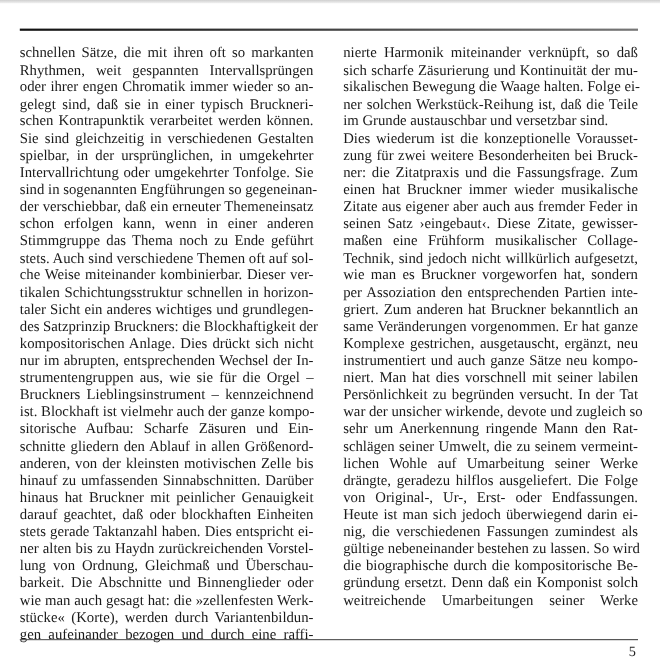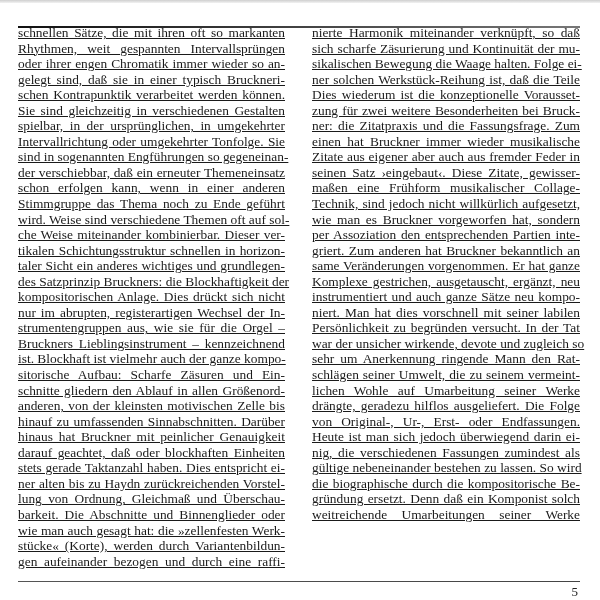--- a/index.html
+++ b/index.html
@@ -28,25 +28,24 @@
       background: linear-gradient(to right, #111 0%, #333 35%, #777 100%);
     }
     .rule-bottom {
       position: absolute;
       left: 18px; top: 581px;
       width: 562px; height: 1px;
       background: linear-gradient(to right, #555, #444);
     }
     .column {
       position: absolute;
-      top: 25px;
+      top: 40px;
       width: 267px;
       font-size: 13.4px;
       line-height: 15.55px;
-      text-decoration: underline;
     }
     .col-left { left: 18px; }
     .col-right { left: 312px; width: 268px; }
     .line {
       display: block;
       white-space: nowrap;
       text-align: justify;
       text-align-last: justify;
       height: 15.55px;
       overflow: visible;
@@ -75,27 +74,27 @@
     <span class="line">oder ihrer engen Chromatik immer wieder so an-</span>
     <span class="line">gelegt sind, daß sie in einer typisch Bruckneri-</span>
     <span class="line">schen Kontrapunktik verarbeitet werden können.</span>
     <span class="line">Sie sind gleichzeitig in verschiedenen Gestalten</span>
     <span class="line">spielbar, in der ursprünglichen, in umgekehrter</span>
     <span class="line">Intervallrichtung oder umgekehrter Tonfolge. Sie</span>
     <span class="line">sind in sogenannten Engführungen so gegeneinan-</span>
     <span class="line">der verschiebbar, daß ein erneuter Themeneinsatz</span>
     <span class="line">schon erfolgen kann, wenn in einer anderen</span>
     <span class="line">Stimmgruppe das Thema noch zu Ende geführt</span>
-    <span class="line">wird. Weise sind verschiedene Themen oft auf sol-</span>
+    <span class="line">stets. Auch sind verschiedene Themen oft auf sol-</span>
     <span class="line">che Weise miteinander kombinierbar. Dieser ver-</span>
     <span class="line">tikalen Schichtungsstruktur schnellen in horizon-</span>
     <span class="line">taler Sicht ein anderes wichtiges und grundlegen-</span>
     <span class="line">des Satzprinzip Bruckners: die Blockhaftigkeit der</span>
     <span class="line">kompositorischen Anlage. Dies drückt sich nicht</span>
-    <span class="line">nur im abrupten, registerartigen Wechsel der In-</span>
+    <span class="line">nur im abrupten, entsprechenden Wechsel der In-</span>
     <span class="line">strumentengruppen aus, wie sie für die Orgel –</span>
     <span class="line">Bruckners Lieblingsinstrument – kennzeichnend</span>
     <span class="line">ist. Blockhaft ist vielmehr auch der ganze kompo-</span>
     <span class="line">sitorische Aufbau: Scharfe Zäsuren und Ein-</span>
     <span class="line">schnitte gliedern den Ablauf in allen Größenord-</span>
     <span class="line">anderen, von der kleinsten motivischen Zelle bis</span>
     <span class="line">hinauf zu umfassenden Sinnabschnitten. Darüber</span>
     <span class="line">hinaus hat Bruckner mit peinlicher Genauigkeit</span>
     <span class="line">darauf geachtet, daß oder blockhaften Einheiten</span>
     <span class="line">stets gerade Taktanzahl haben. Dies entspricht ei-</span>
@@ -104,20 +103,21 @@
     <span class="line">barkeit. Die Abschnitte und Binnenglieder oder</span>
     <span class="line">wie man auch gesagt hat: die »zellenfesten Werk-</span>
     <span class="line">stücke« (Korte), werden durch Variantenbildun-</span>
     <span class="line">gen aufeinander bezogen und durch eine raffi-</span>
   </div>
 <div class="column col-right">
     <span class="line">nierte Harmonik miteinander verknüpft, so daß</span>
     <span class="line">sich scharfe Zäsurierung und Kontinuität der mu-</span>
     <span class="line">sikalischen Bewegung die Waage halten. Folge ei-</span>
     <span class="line">ner solchen Werkstück-Reihung ist, daß die Teile</span>
+    <span class="line last">im Grunde austauschbar und versetzbar sind.</span>
     <span class="line">Dies wiederum ist die konzeptionelle Vorausset-</span>
     <span class="line">zung für zwei weitere Besonderheiten bei Bruck-</span>
     <span class="line">ner: die Zitatpraxis und die Fassungsfrage. Zum</span>
     <span class="line">einen hat Bruckner immer wieder musikalische</span>
     <span class="line">Zitate aus eigener aber auch aus fremder Feder in</span>
     <span class="line">seinen Satz ›eingebaut‹. Diese Zitate, gewisser-</span>
     <span class="line">maßen eine Frühform musikalischer Collage-</span>
     <span class="line">Technik, sind jedoch nicht willkürlich aufgesetzt,</span>
     <span class="line">wie man es Bruckner vorgeworfen hat, sondern</span>
     <span class="line">per Assoziation den entsprechenden Partien inte-</span>

